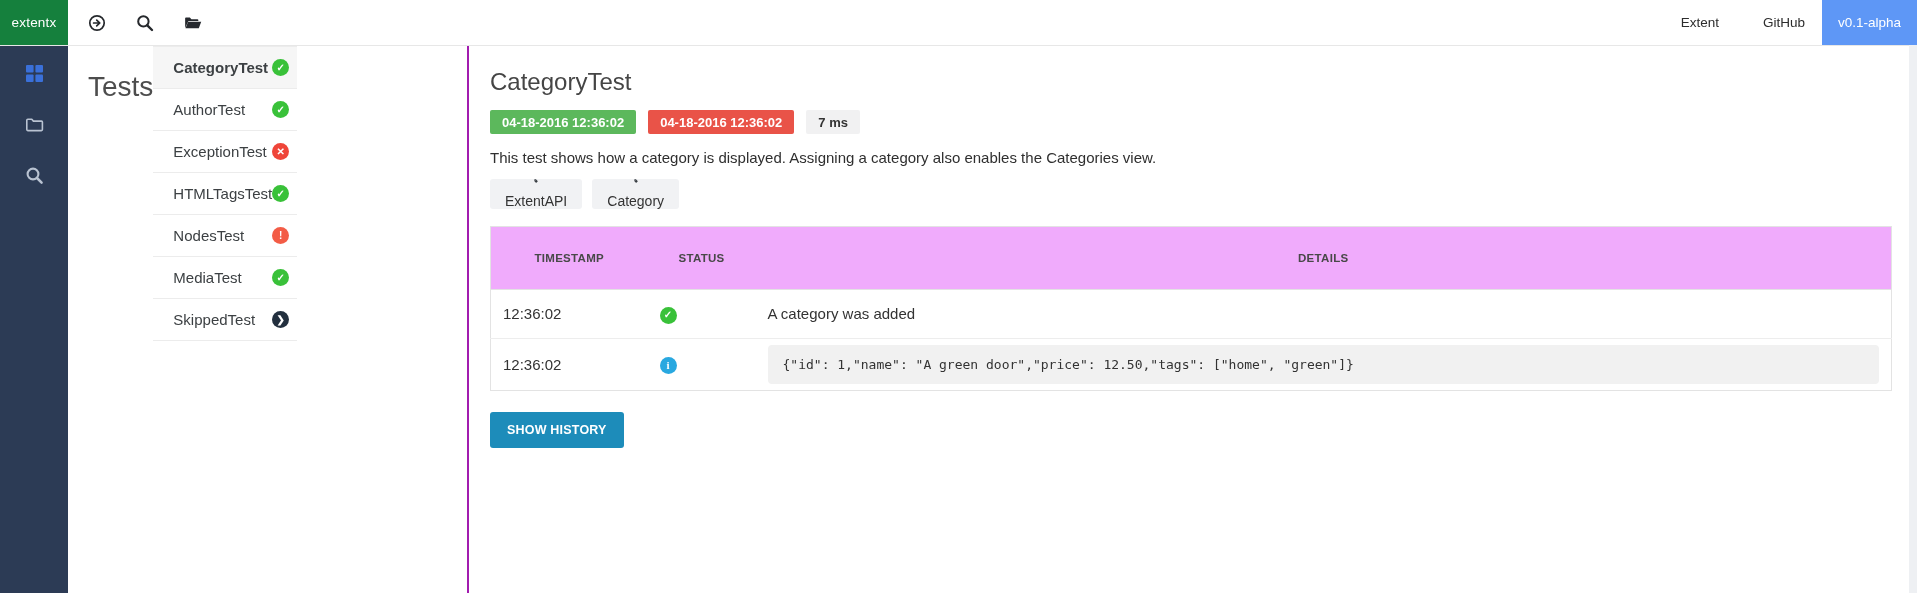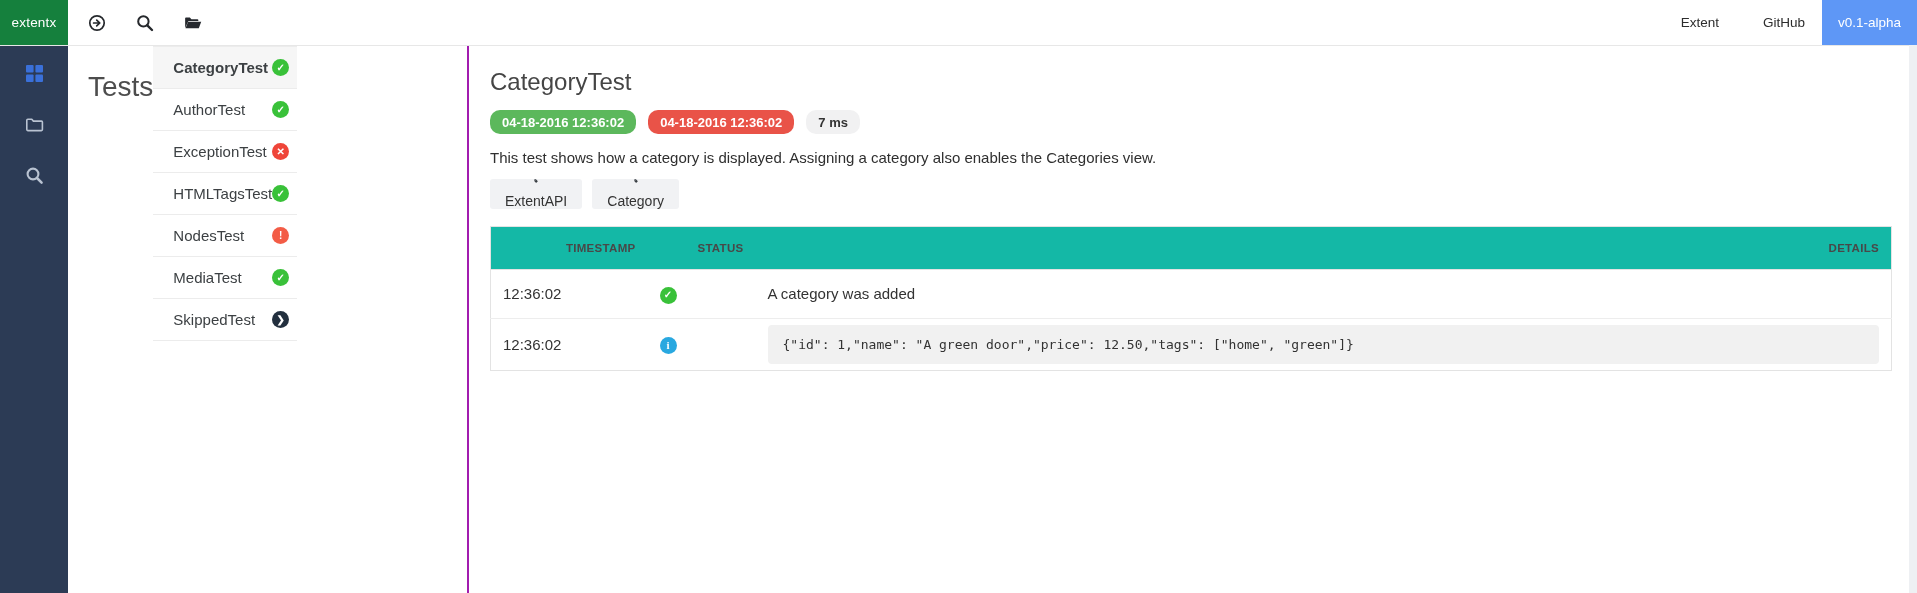--- a/index.html
+++ b/index.html
@@ -38,34 +38,34 @@
   .st-pass{background:#39c139;}
   .st-fail{background:#ef4539;}
   .st-error{background:#f35c46;}
   .st-skip{background:#222f3e;}
   .st-info{background:#29a8e0;font-style:normal;font-family:"Liberation Serif",serif;font-size:11px;}
 
   
   .main{flex:1;padding:20px 25px 0 21px;min-width:0;}
   .main-title{font-size:24px;font-weight:400;color:#454545;margin:2px 0 0;}
   .badges-row{display:flex;align-items:center;gap:12px;margin-top:14px;}
-  .badge{height:24px;display:inline-flex;align-items:center;padding:0 12px;border-radius:10px;
+  .badge{height:24px;display:inline-flex;align-items:center;padding:0 12px;border-radius:2px;
     color:#fff;font-size:13px;font-weight:700;}
   .badge-green{background:#5cb85c;}
   .badge-red{background:#e95348;}
   .badge-muted{background:#f1f1f2;color:#333;font-weight:600;}
   .description{margin-top:15px;font-size:15px;color:#2f2f2f;}
   .tags-row{margin-top:13px;display:flex;gap:10px;}
   .tag-chip{display:inline-flex;align-items:center;gap:10px;height:30px;padding:0 15px;background:#f1f2f4;
     border-radius:3px;font-size:14px;color:#333;cursor:pointer;flex-direction:column;}
 
   
   .log-table{margin-top:17px;width:100%;border:1px solid #e3e3e3;border-collapse:collapse;}
-  .log-table th{background:#14b8a6;text-align:right;font-size:11.5px;font-weight:700;color:#484848;
-    letter-spacing:.3px;padding:15px 12px;border-bottom:1px solid #e3e3e3;}
+  .log-table th{background:#f0abfc;text-align:center;font-size:11.5px;font-weight:700;color:#484848;
+    letter-spacing:.3px;padding:25px 12px;border-bottom:1px solid #e3e3e3;}
   .log-table td{padding:14px 12px;font-size:15px;color:#333;vertical-align:middle;}
   .log-table tbody tr{border-bottom:1px solid #ededed;}
   .log-table tbody tr:last-child{border-bottom:none;}
   .col-ts{width:157px;} .col-st{width:108px;}
   .cell-details .code-block{display:block;background:#f1f1f1;border-radius:4px;padding:12px 15px;
     font-family:"DejaVu Sans Mono",monospace;font-size:13px;color:#333;white-space:pre;}
   tr.has-code td{padding-top:6px;padding-bottom:6px;}
 
   .history-btn{margin-top:21px;background:#1d8cba;color:#fff;border:none;border-radius:3px;
     padding:11px 17px;font-size:12.5px;font-weight:700;letter-spacing:.2px;cursor:pointer;
@@ -218,17 +218,18 @@
             <tr class="log-row has-code">
               <td class="cell-timestamp">12:36:02</td>
               <td class="cell-status"><span class="status-icon st-info">i</span></td>
               <td class="cell-details">
                 <code class="code-block">{"id": 1,"name": "A green door","price": 12.50,"tags": ["home", "green"]}</code>
               </td>
             </tr>
           </tbody>
       </table>
 
+      <button class="history-btn">SHOW HISTORY</button>
     </div>
   </div>
 
   <div class="scroll-strip"></div>
 </div>
 
 </body></html>

